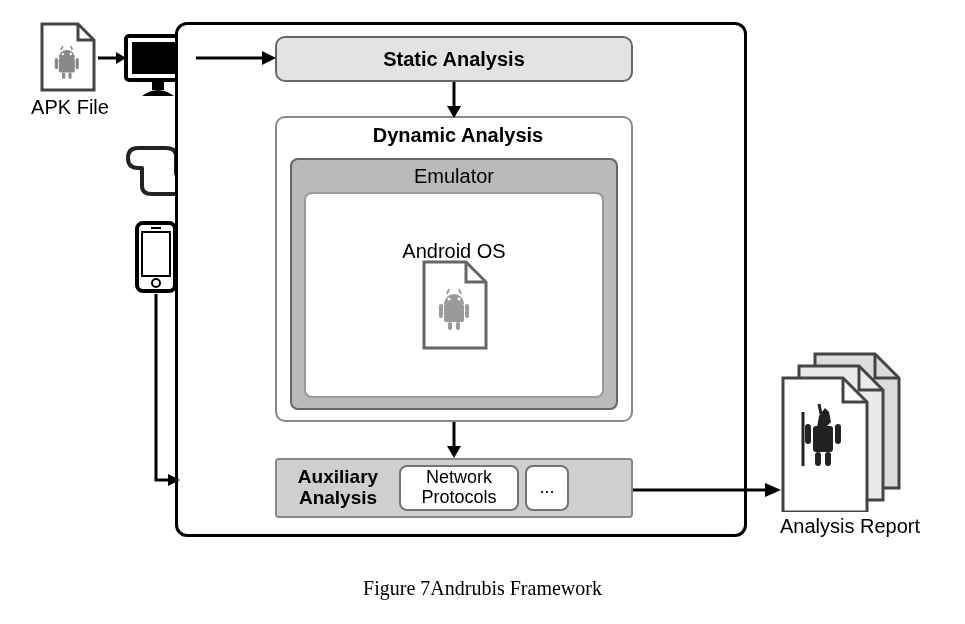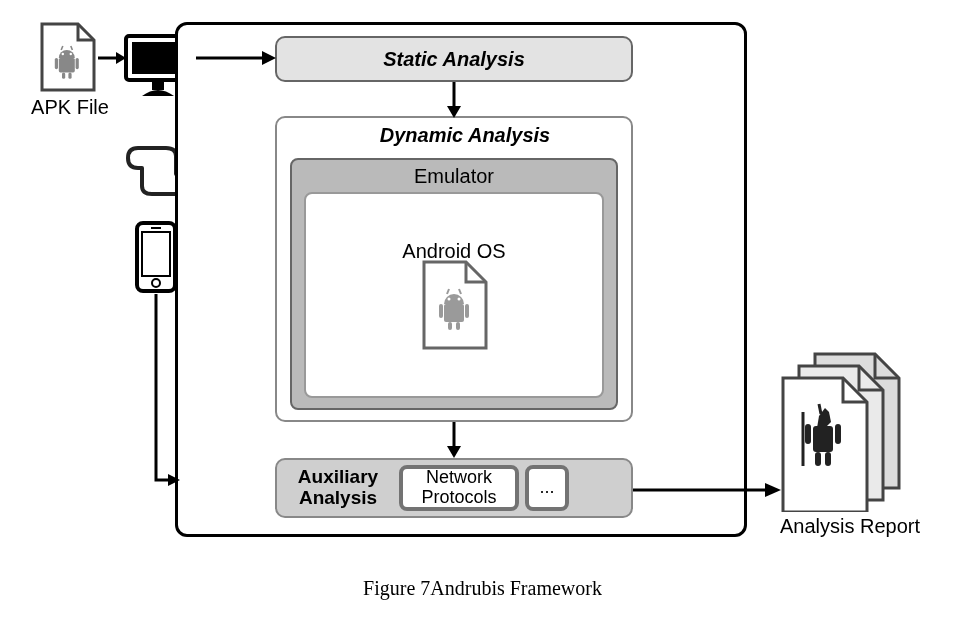--- a/index.html
+++ b/index.html
@@ -19,21 +19,21 @@
   }
   .box {
     position: absolute;
     border: 2px solid #333;
     border-radius: 6px;
   }
   .label {
     text-align: center;
     font-size: 20px;
   }
-  .bold { font-weight: bold; font-style: italic; }
+  .bold { font-weight: bold; }
 
   
   .main-frame {
     left: 175px; top: 22px;
     width: 572px; height: 515px;
     border: 3px solid #000;
     border-radius: 12px;
     background: #fff;
   }
 
@@ -50,21 +50,21 @@
   
   .dynamic-box {
     left: 275px; top: 116px;
     width: 358px; height: 306px;
     background: #fff;
     border: 2px solid #888;
     border-radius: 10px;
   }
 
   .dynamic-title {
-    position: absolute; left: 11px; top: 6px; width: 100%;
+    position: absolute; left: 4px; top: 6px; width: 100%;
   }
 
   .emulator-box {
     left: 290px; top: 158px;
     width: 328px; height: 252px;
     background: #bababa;
     border: 2px solid #666;
     border-radius: 8px;
   }
   .emulator-title {
@@ -92,35 +92,35 @@
   .dalvik-title {
     position: absolute; left: 0; top: 4px; width: 100%;
   }
 
   
   .aux-box {
     left: 275px; top: 458px;
     width: 358px; height: 60px;
     background: #cfcfcf;
     border: 2px solid #888;
-    border-radius: 10px;
+    border-radius: 4px;
     display: flex; align-items: center;
     padding: 0 6px;
     gap: 6px;
   }
   .aux-label {
     font-weight: bold;
     font-size: 19px;
     line-height: 1.1;
     text-align: center;
     width: 110px;
   }
   .aux-pill {
     background: #fff;
-    border: 4px solid #737373;
+    border: 2px solid #737373;
     border-radius: 8px;
     height: 46px;
     display: flex; align-items: center; justify-content: center;
     font-size: 18px;
     line-height: 1.1;
     padding: 14px 10px;
     white-space: pre-line;
     text-align: center;
   }
   .aux-network { width: 120px; }

